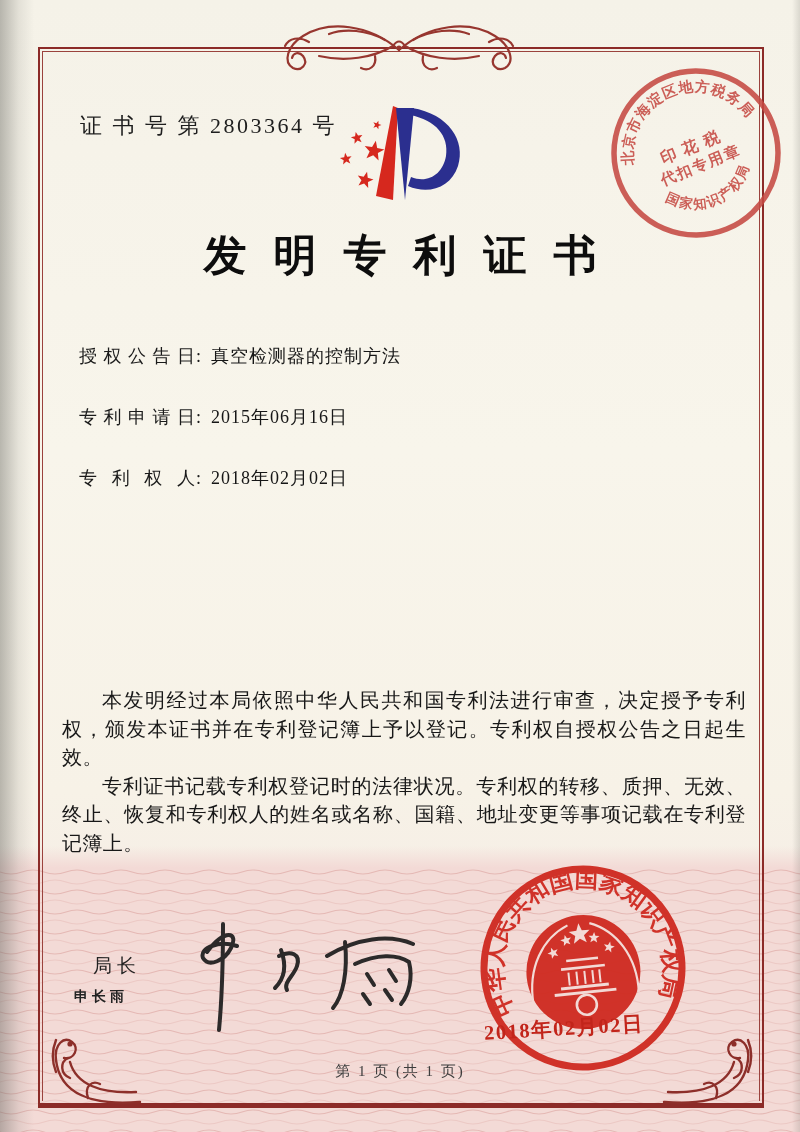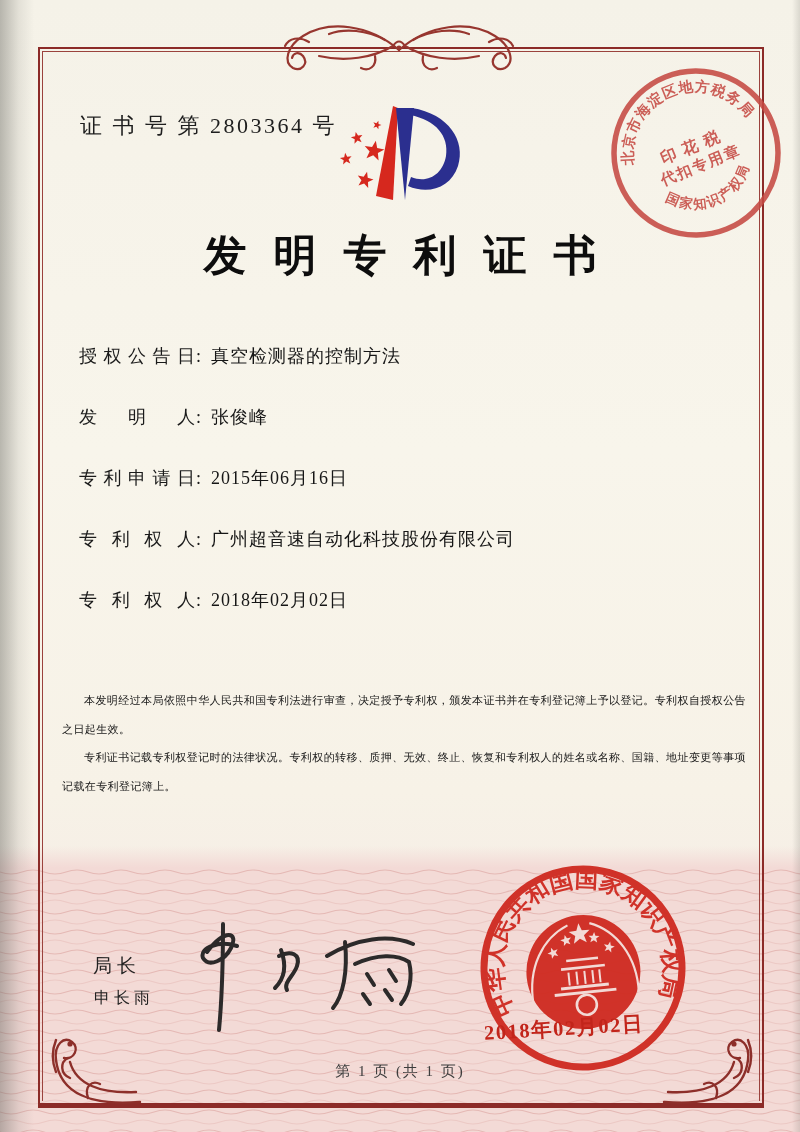--- a/index.html
+++ b/index.html
@@ -24,25 +24,25 @@
   .logo{position:absolute;left:332px;top:96px;}
   .stamp{position:absolute;left:606px;top:63px;opacity:.88;}
   .title{position:absolute;left:0;top:227px;width:100%;text-align:center;
     font-size:43px;font-weight:700;letter-spacing:27px;text-indent:27px;color:#0d0d0d;}
   .fields{position:absolute;left:79px;top:344px;}
   .field-row{height:61px;font-size:18px;white-space:nowrap;}
   .field-label{display:inline-block;width:116px;text-align:justify;text-align-last:justify;
     vertical-align:top;color:#1a1a1a;}
   .field-colon{display:inline-block;margin:0 10px 0 1px;}
   .field-value{letter-spacing:1px;color:#161616;margin-top:39px;}
-  .paras{position:absolute;left:62px;top:686px;width:684px;font-size:11px;line-height:28.5px;
+  .paras{position:absolute;left:62px;top:686px;width:684px;font-size:20px;line-height:28.5px;
     text-align:justify;letter-spacing:.4px;color:#181818;}
   .paras p{margin:0;text-indent:2em;}
   .sig-title{position:absolute;left:93px;top:953px;font-size:19px;letter-spacing:5px;color:#222;text-align:center;}
-  .sig-name{position:absolute;left:94px;top:988px;font-size:16px;letter-spacing:4px;color:#222;}
+  .sig-name{position:absolute;left:74px;top:988px;font-size:14px;letter-spacing:4px;color:#222;font-weight:bold;}
   .sig-svg{position:absolute;left:185px;top:912px;}
   .seal{position:absolute;left:472px;top:858px;opacity:.95;}
   .seal-date{position:absolute;left:484px;top:1014px;font-size:20.5px;font-weight:700;
     color:#c2251b;letter-spacing:1.5px;transform:rotate(-3.5deg);white-space:nowrap;}
   .footer{position:absolute;left:0;top:1062px;width:100%;text-align:center;
     font-size:15px;letter-spacing:2px;color:#3d3d3d;}
   .flourish{position:absolute;}
 </style>
 </head>
 <body>
@@ -157,27 +157,21 @@
     </g>
   </svg>
 
   <div class="title">发明专利证书</div>
 
   <div class="fields">
     <div class="field-row">
       <span class="field-label">授权公告日</span><span class="field-colon">:</span><span class="field-value">真空检测器的控制方法</span>
     </div>
     <div class="field-row">
-      <span class="field-label">发明人</span><span class="field-colon">:</span><span class="field-value">张俊峰</span>
-    </div>
-    <div class="field-row">
       <span class="field-label">专利申请日</span><span class="field-colon">:</span><span class="field-value">2015年06月16日</span>
-    </div>
-    <div class="field-row">
-      <span class="field-label">专利权人</span><span class="field-colon">:</span><span class="field-value">广州超音速自动化科技股份有限公司</span>
     </div>
     <div class="field-row">
       <span class="field-label">专利权人</span><span class="field-colon">:</span><span class="field-value">2018年02月02日</span>
     </div>
   </div>
 
   <div class="paras">
     <p>本发明经过本局依照中华人民共和国专利法进行审查，决定授予专利权，颁发本证书并在专利登记簿上予以登记。专利权自授权公告之日起生效。</p>
     <p>专利证书记载专利权登记时的法律状况。专利权的转移、质押、无效、终止、恢复和专利权人的姓名或名称、国籍、地址变更等事项记载在专利登记簿上。</p>
   </div>

